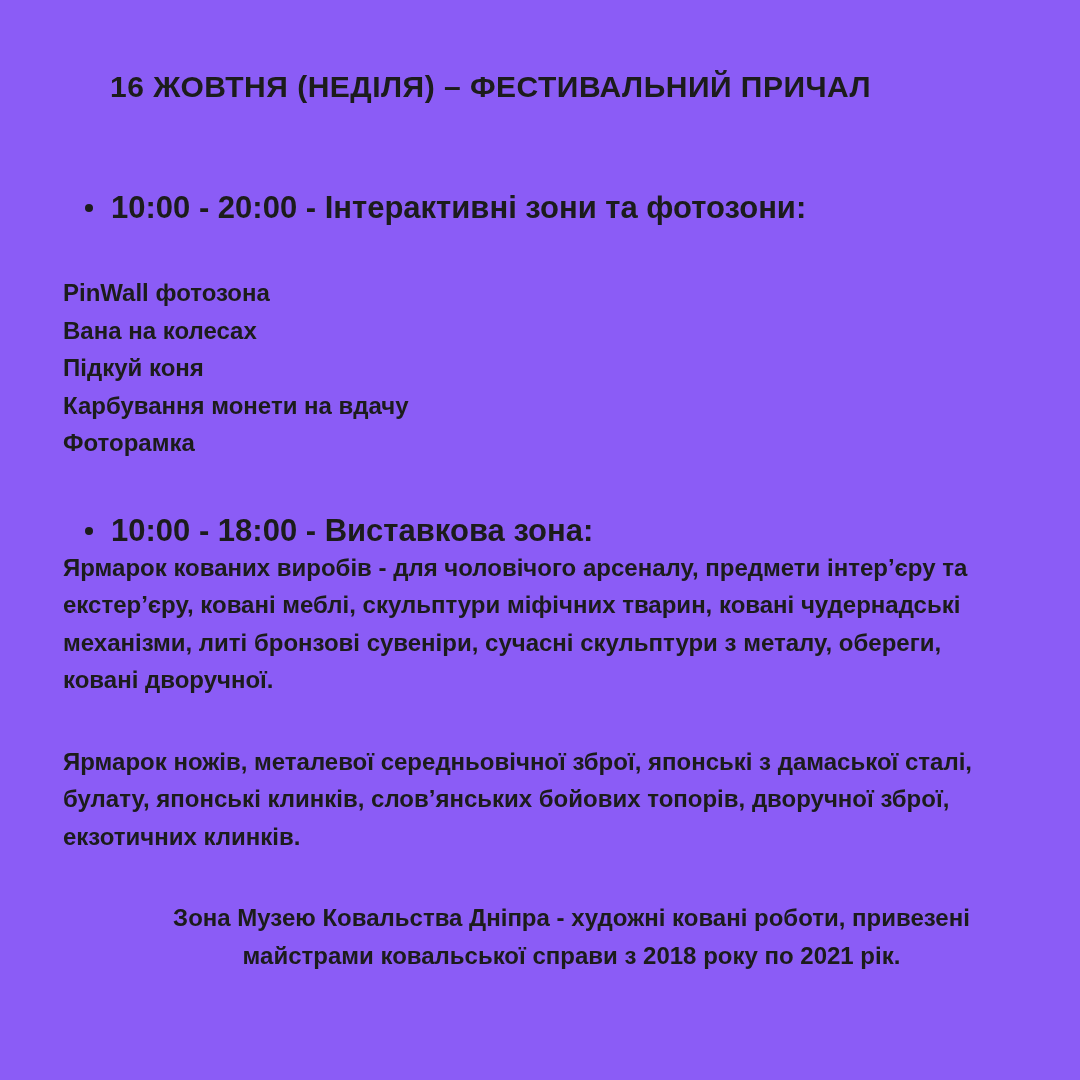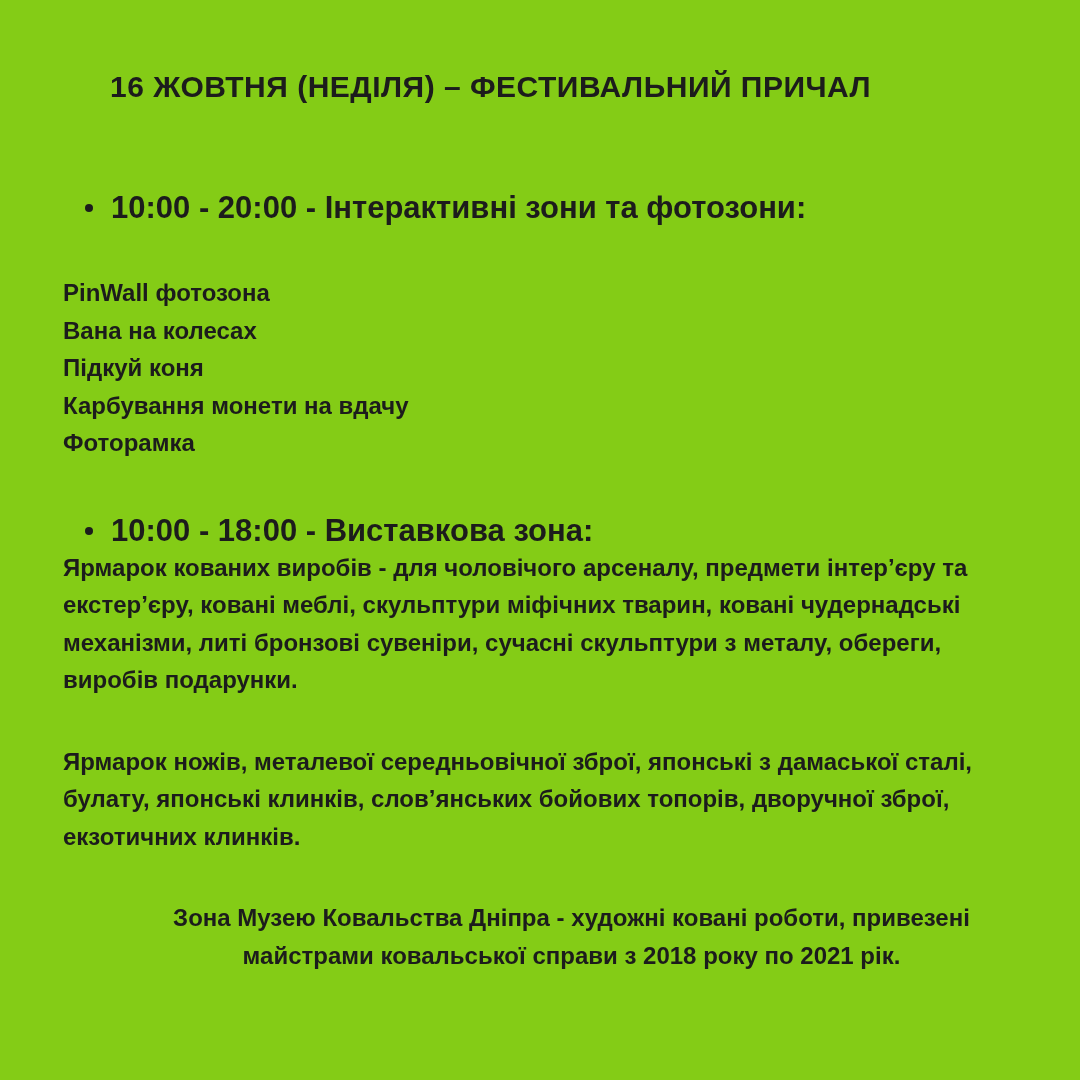--- a/index.html
+++ b/index.html
@@ -7,21 +7,21 @@
     width: 1080px;
     height: 1080px;
     background: #ffffff;
     font-family: "Liberation Sans", "DejaVu Sans", sans-serif;
     color: #1c1c1c;
     overflow: hidden;
   }
   .page {
     width: 1080px;
     height: 1080px;
-    background: #84cc16;
+    background: #8b5cf6;
     position: relative;
   }
   .title {
     padding-top: 70px;
     margin-left: 110px;
     font-size: 30px;
     font-weight: 700;
     letter-spacing: 0.5px;
     color: #1c1c1c;
   }
@@ -79,21 +79,21 @@
 
   <div class="bullet-row bullet-2">
     <span class="dot"></span>
     <span>10:00 - 18:00 - Виставкова зона:</span>
   </div>
 
   <div class="body-text">
     <div class="line">Ярмарок кованих виробів - для чоловічого арсеналу, предмети інтер’єру та</div>
     <div class="line">екстер’єру, ковані меблі, скульптури міфічних тварин, ковані чудернадські</div>
     <div class="line">механізми, литі бронзові сувеніри, сучасні скульптури з металу, обереги,</div>
-    <div class="line">виробів подарунки.</div>
+    <div class="line">ковані дворучної.</div>
   </div>
 
   <div class="body-text para-gap-1">
     <div class="line">Ярмарок ножів, металевої середньовічної зброї, японські з дамаської сталі,</div>
     <div class="line">булату, японські клинків, слов’янських бойових топорів, дворучної зброї,</div>
     <div class="line">екзотичних клинків.</div>
   </div>
 
   <div class="body-text para-gap-2">
     <div class="line">Зона Музею Ковальства Дніпра - художні ковані роботи, привезені</div>

